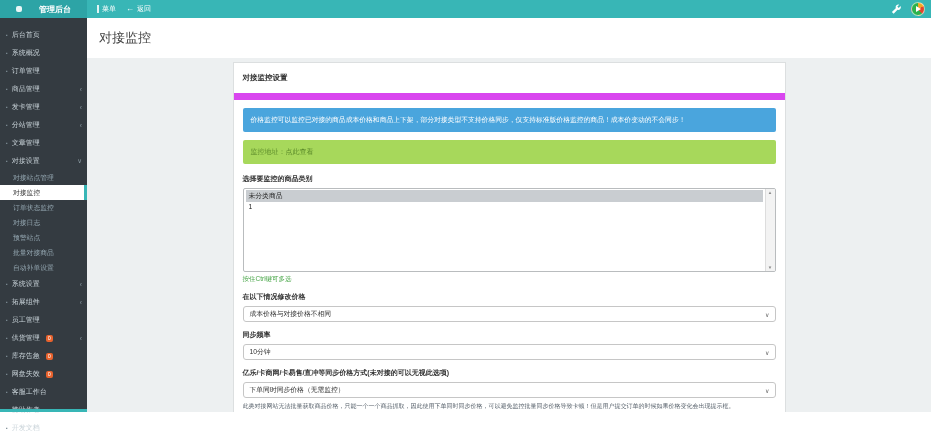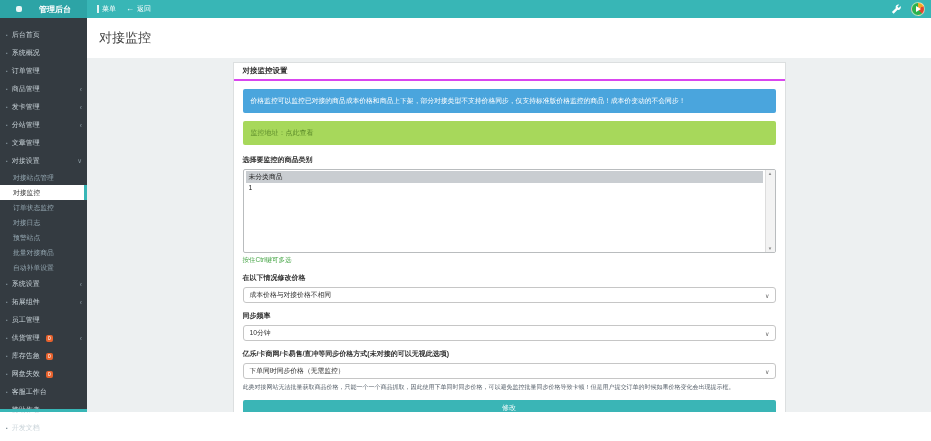--- a/index.html
+++ b/index.html
@@ -37,22 +37,22 @@
   .badge { background:#e8622d; color:#fff; font-size:5.5px; line-height:7px; padding:0 2px;
            border-radius:2px; margin-left:2px; }
   .side-bottom-bar { position:absolute; left:0; bottom:0; width:100%; height:3px; background:#38b6b6; }
 
   
   .content-header { height:40px; background:#fff; display:flex; align-items:center; padding-left:12px; }
   .page-title { font-size:13px; color:#444; }
   .content-body { flex:1; background:#edf0f1; padding-top:4px; overflow:hidden; }
 
   .panel { width:553px; margin:0 auto; background:#fff; border:1px solid #dcdfe0; }
-  .panel-header { padding:3px 9px; font-size:7.5px; font-weight:bold; color:#333;
-                  border-bottom:2px solid #d946ef; }
+  .panel-header { padding:10px 9px; font-size:7.5px; font-weight:bold; color:#333;
+                  border-bottom:7px solid #d946ef; }
   .panel-body { padding:8px 9px; }
 
   .alert-info { background:#4aa5dd; color:#fff; font-size:6.8px; padding:7px 8px;
                 border-radius:2px; margin-bottom:8px; white-space:nowrap; overflow:hidden; }
   .green-bar { background:#a7d85b; color:#5b8a2a; font-size:7px; padding:7px 8px;
                border-radius:2px; margin-bottom:10px; cursor:pointer; }
 
   .form-label { font-size:7px; font-weight:bold; color:#333; margin:8px 0 4px; }
   .listbox { position:relative; height:84px; border:1px solid #b9bcbe; border-radius:2px;
              background:#fff; overflow:hidden; margin-bottom:3px; }

